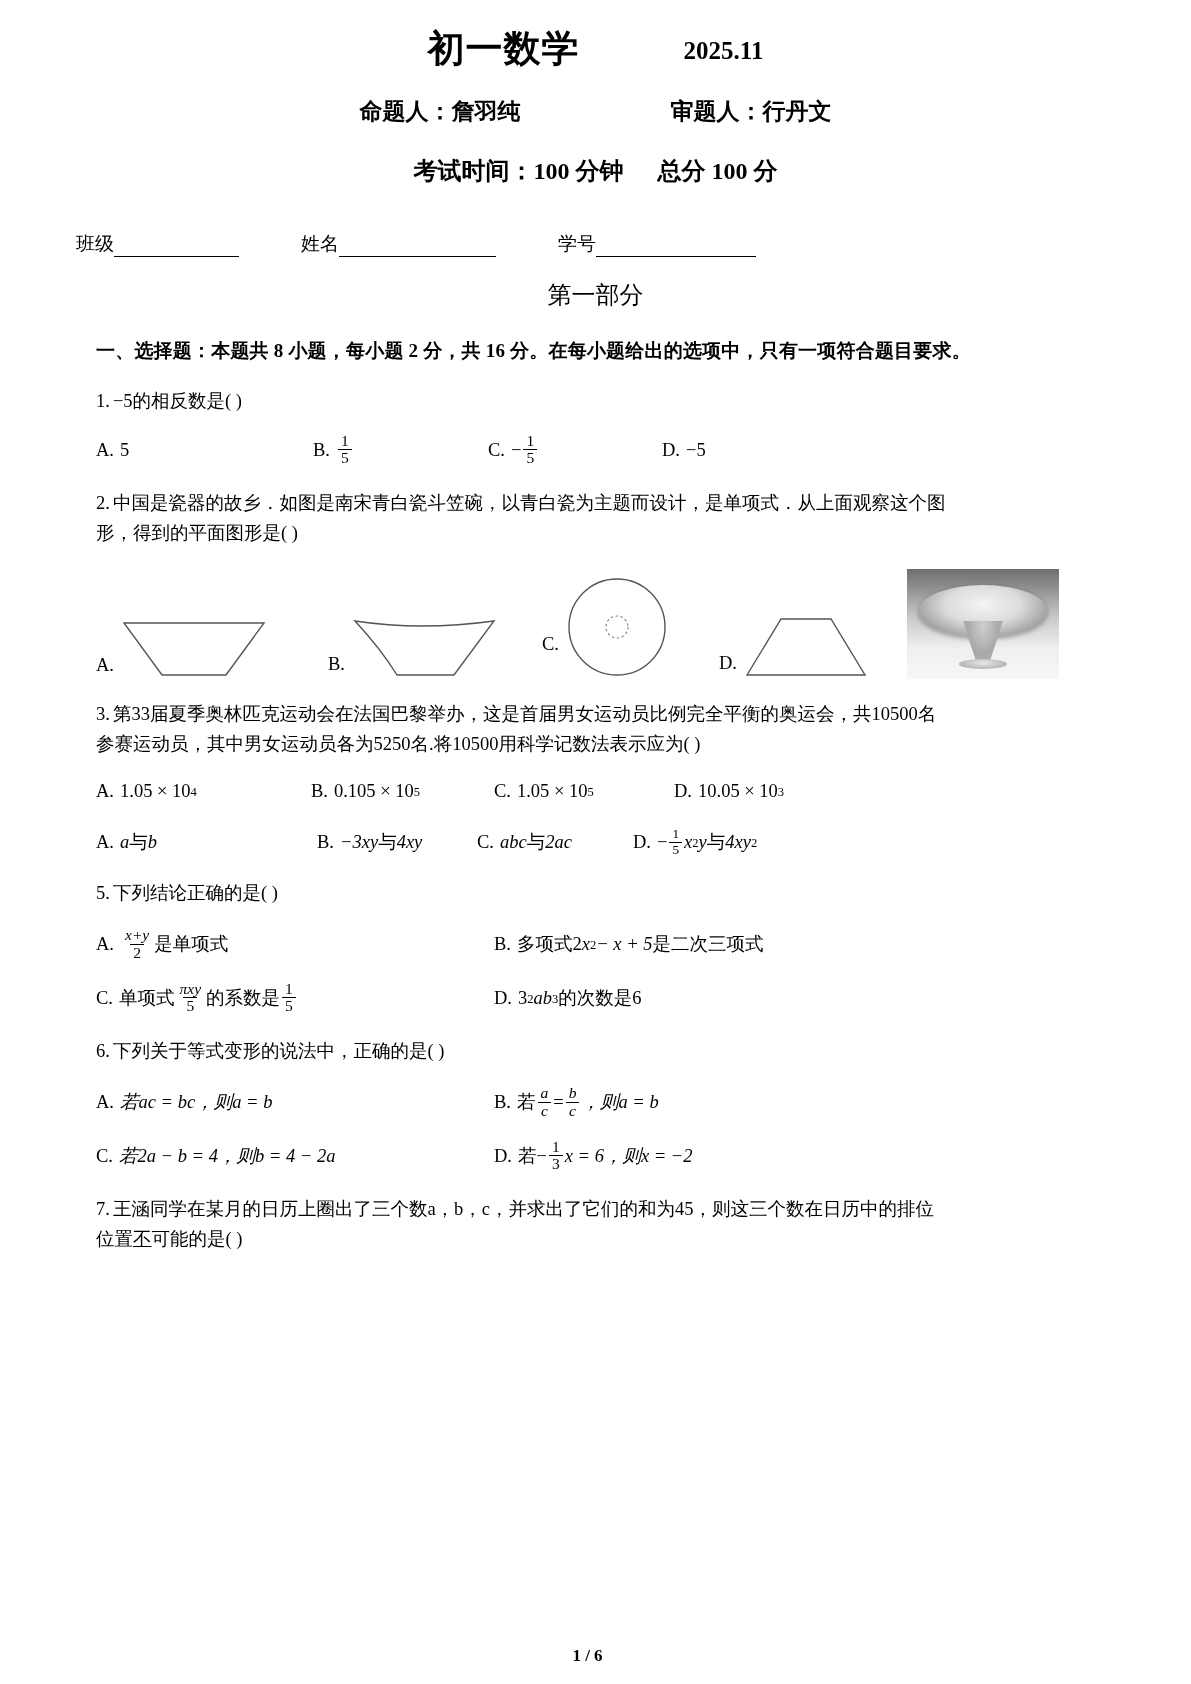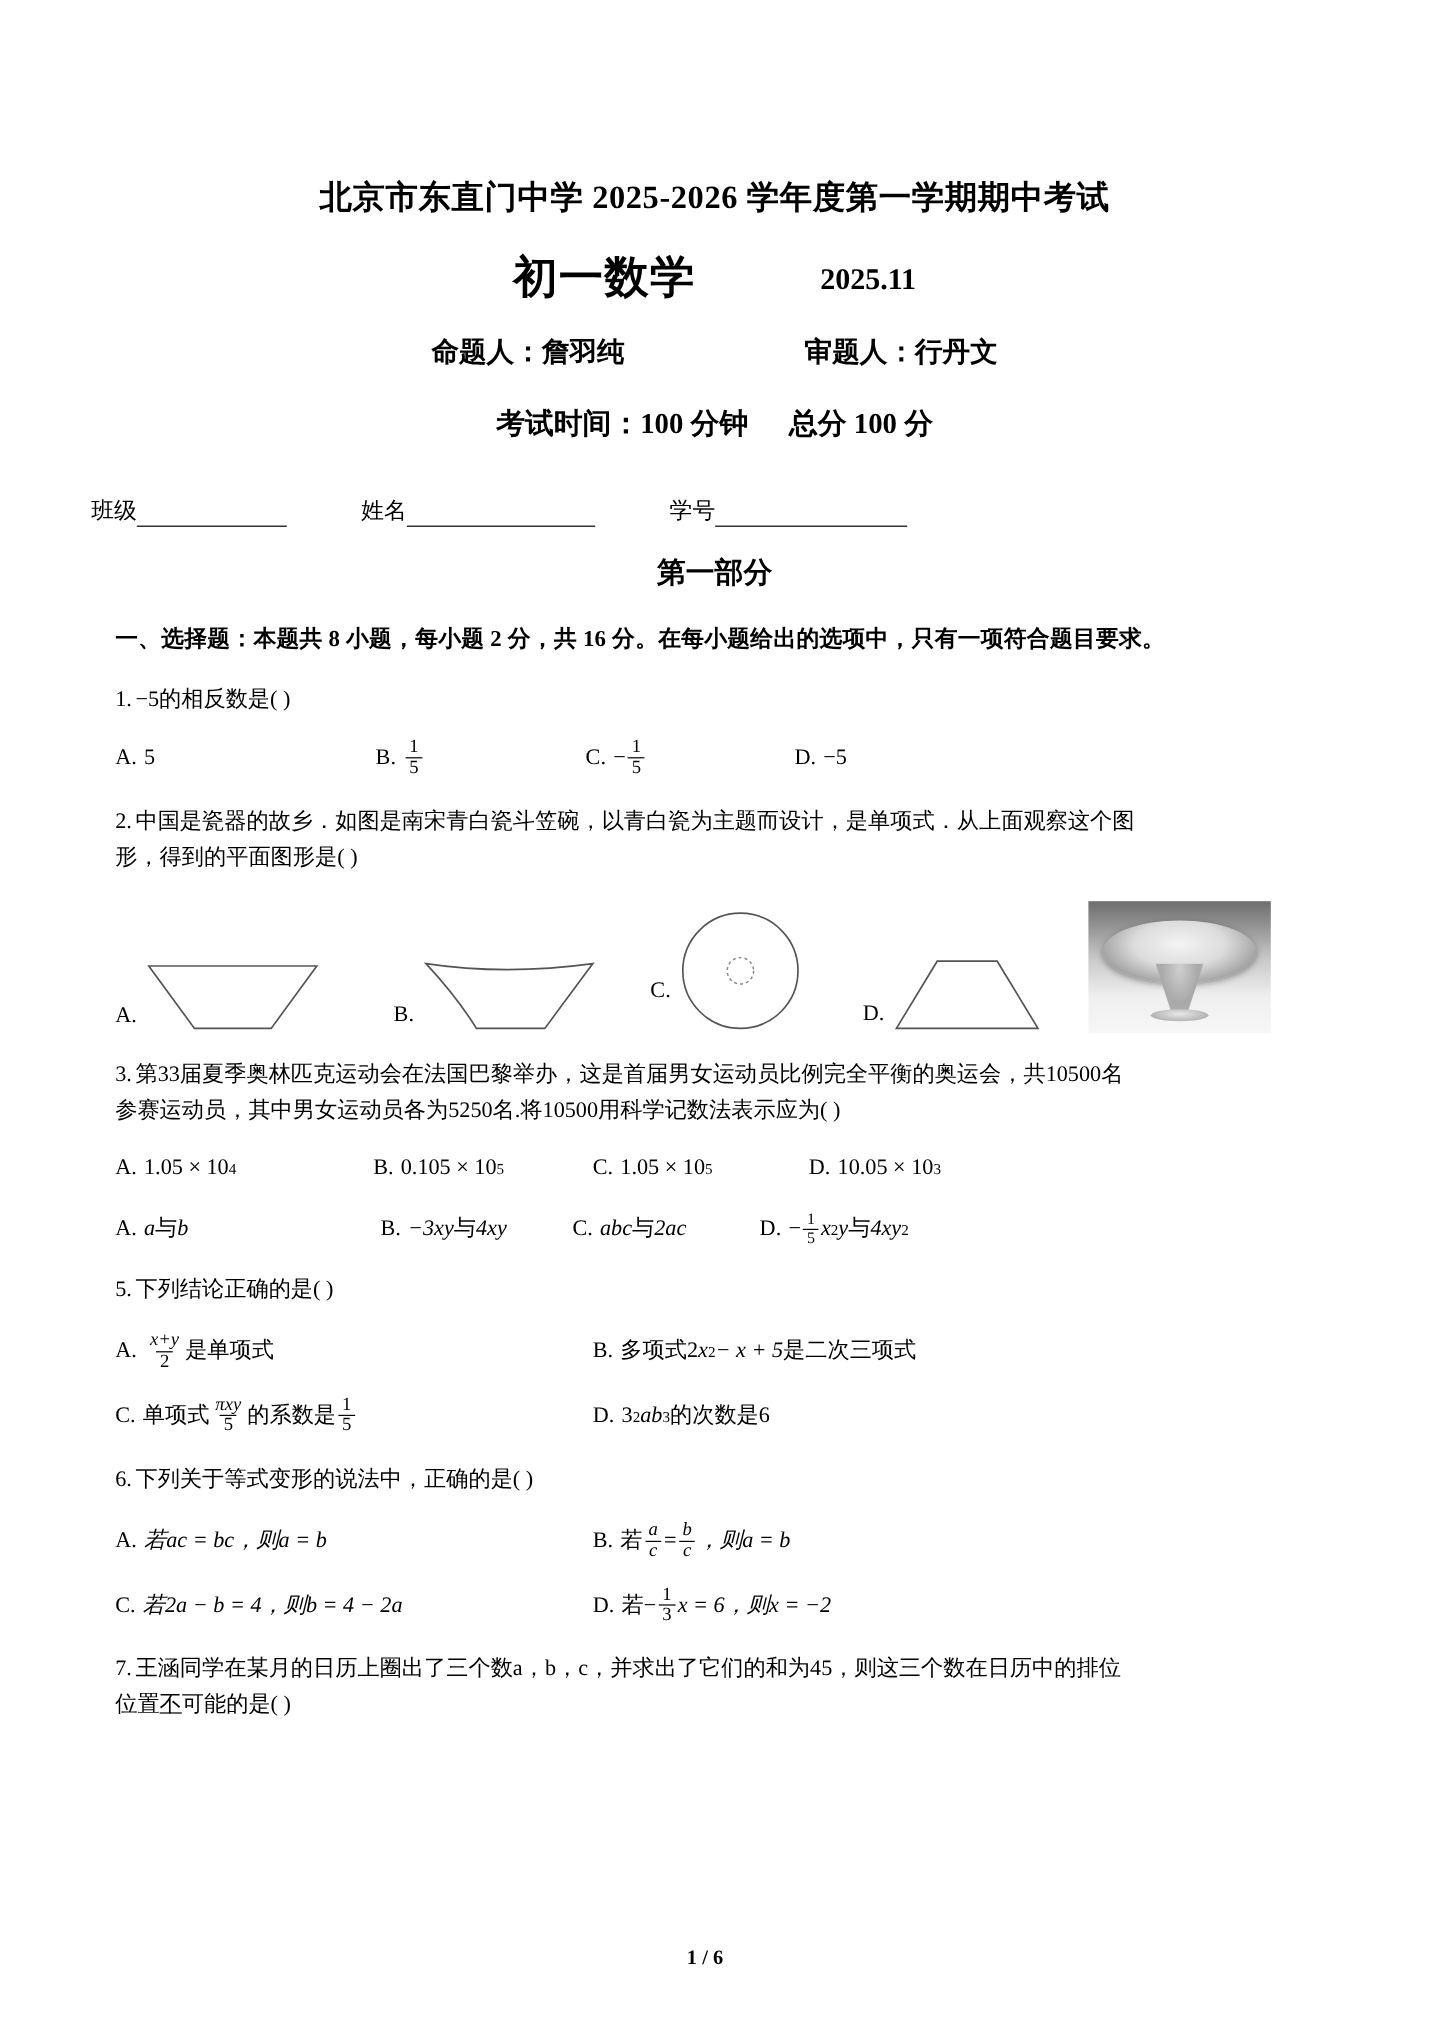--- a/index.html
+++ b/index.html
@@ -67,21 +67,21 @@
   .fill-line { display:inline-block; border-bottom:1.4px solid #000; height:17px; }
   .fill-line.w1 { width:125px; }
   .fill-line.w2 { width:157px; }
   .fill-line.w3 { width:160px; }
   .fill-gap-a { width:62px; }
   .fill-gap-b { width:62px; }
 
   .part-title {
     text-align:center;
     font-size:24px;
-    font-weight:bold;
+    font-weight:normal;
     margin-top:22px;
   }
 
   
   .content { padding:0 92px 0 96px; }
 
   .section-inst {
     font-size:19px;
     font-weight:bold;
     margin-top:26px;
@@ -192,21 +192,20 @@
     text-align:center;
     font-size:17px;
     font-weight:bold;
   }
 </style>
 </head>
 <body>
 
 <div class="page">
 
-  <div class="doc-title">北京市东直门中学 2025-2026 学年度第一学期期中考试</div>
 
   <div class="subject-row">
     <span class="subject">初一数学</span>
     <span class="exam-date">2025.11</span>
   </div>
 
   <div class="people-row">
     <span>命题人：詹羽纯</span>
     <span class="gap"></span>
     <span>审题人：行丹文</span>

